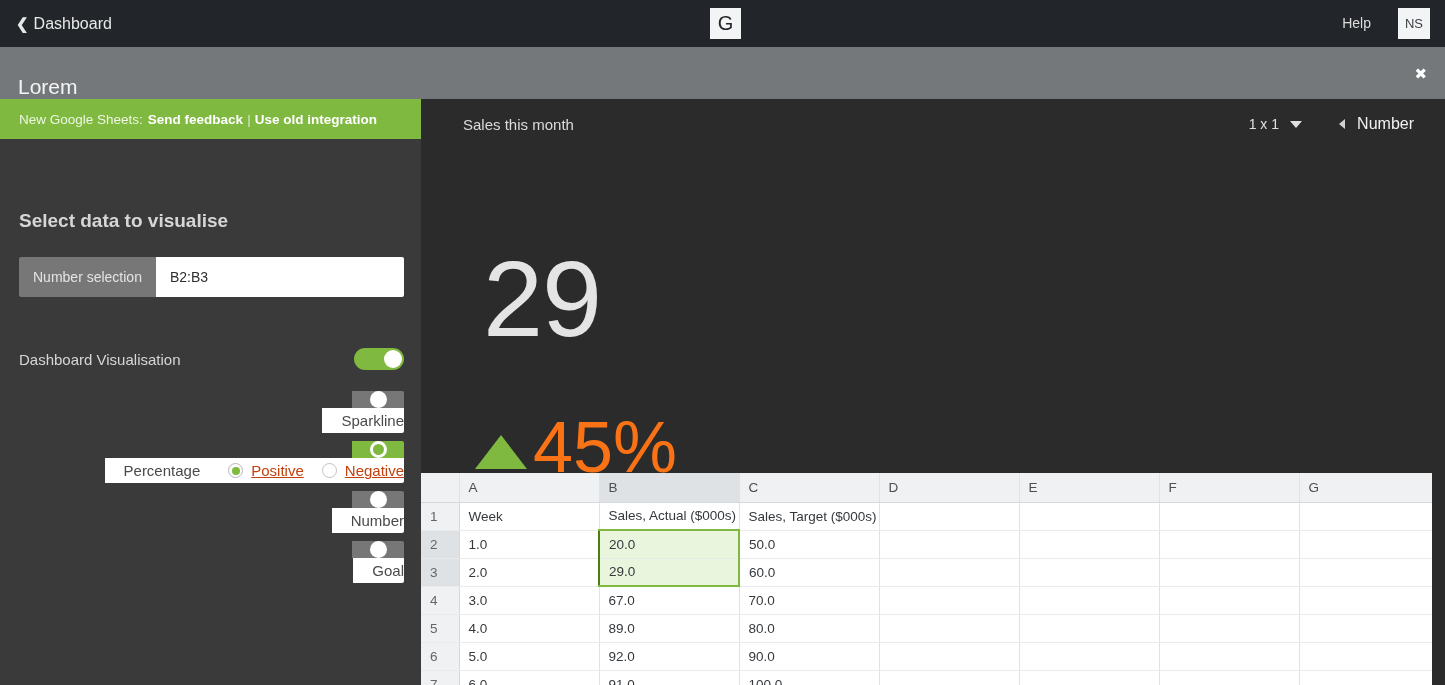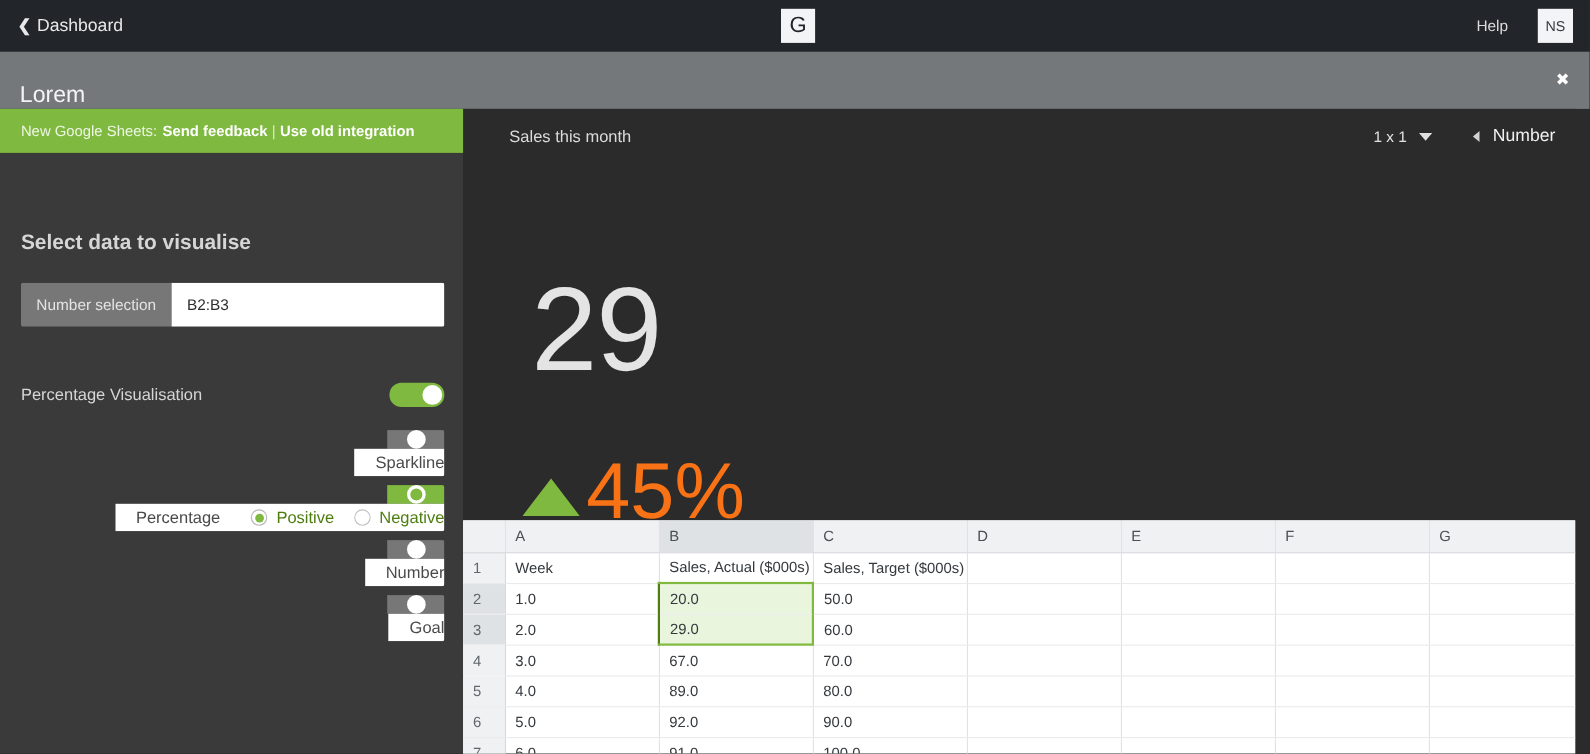--- a/index.html
+++ b/index.html
@@ -252,21 +252,21 @@
     justify-content: center;
     background: #ffffff;
   }
   .sub-radio.on .sub-radio-dot { border-color: #b6b6b6; }
   .sub-radio.on .sub-radio-dot::after {
     content: "";
     width: 8px; height: 8px;
     border-radius: 50%;
     background: #7fb93f;
   }
-  .sub-radio-label { color: #4d7c0f; font-size: 15px; }
+  .sub-radio-label { color: #c2410c; font-size: 15px; text-decoration: underline; }
 
   
   .main {
     position: absolute;
     top: 99px; left: 421px;
     width: 1011px; height: 586px;
     background: #2b2b2b;
   }
   .preview-header {
     height: 50px;
@@ -439,21 +439,21 @@
 
   <div class="sidebar-body">
     <div class="section-label">Select data to visualise</div>
 
     <div class="input-group">
       <div class="input-prefix">Number selection</div>
       <input class="input-value" type="text" value="B2:B3" style="">
     </div>
 
     <div class="toggle-row">
-      <span class="toggle-label">Percentage Visualisation</span>
+      <span class="toggle-label">Dashboard Visualisation</span>
       <div class="toggle-switch">
         <div class="toggle-knob"></div>
       </div>
     </div>
 
     <div class="options">
 
       <div class="option-row">
         <div class="option-radio-cell">
           <div class="radio-outer"></div>

